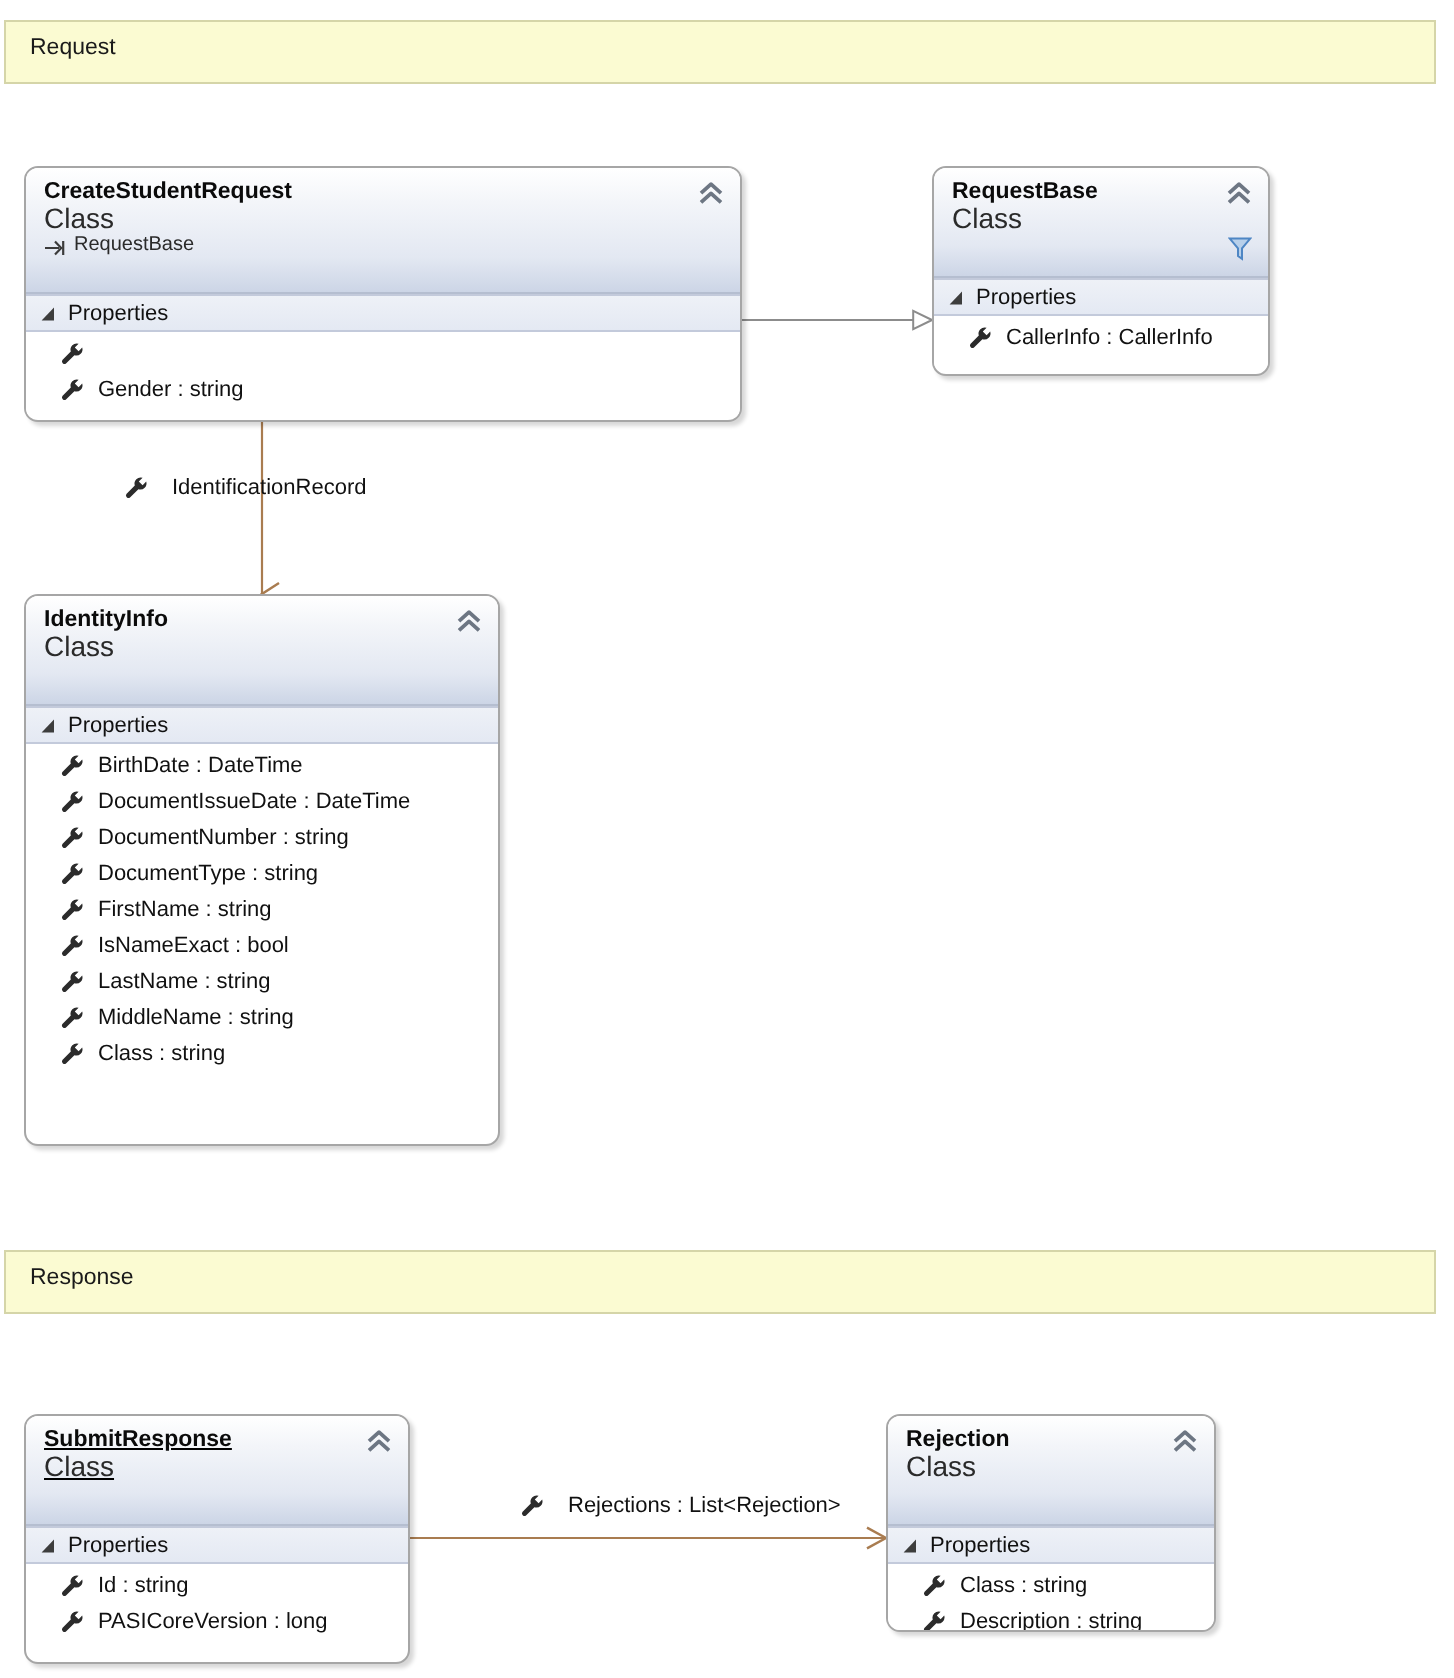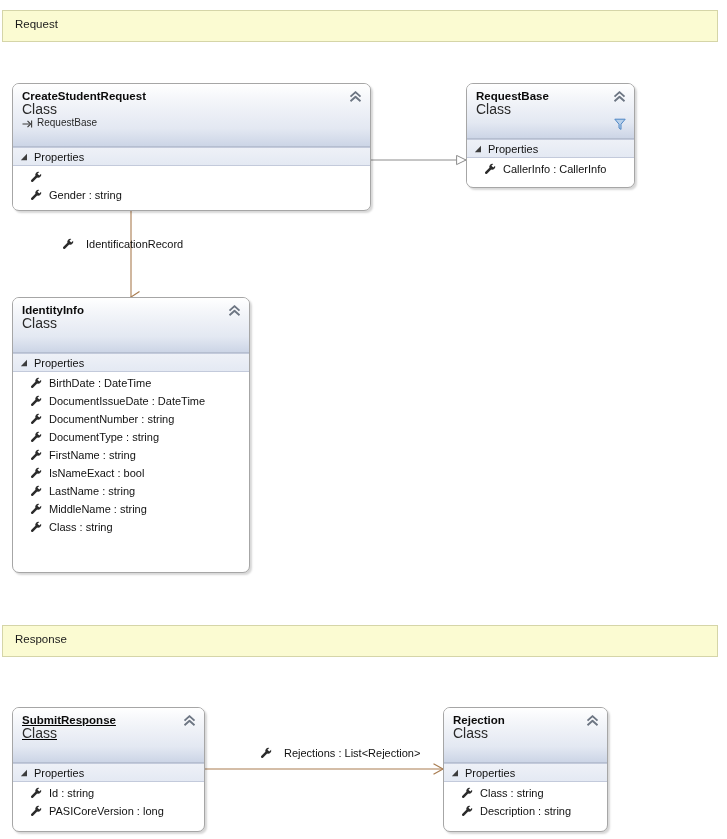--- a/index.html
+++ b/index.html
@@ -372,21 +372,21 @@
   </div>
 </div>
 
 <div class="assoc-label" style="left:260px; top:747px;">
   <svg class="wrench" viewBox="0 0 12 12">
     <path d="M9.3,0.9 a3.1,3.1 0 0 0 -3.9,3.9 L1.2,9 a1.3,1.3 0 0 0 1.8,1.8 l4.2,-4.2 a3.1,3.1 0 0 0 3.9,-3.9 L9.3,4.6 L7.4,2.7 Z" fill="#2b2b2b"></path>
   </svg>
   <span>Rejections : List&lt;Rejection&gt;</span>
 </div>
 
-<div class="classbox" style="left:443px; top:707px; width:165px; height:125px;">
+<div class="classbox" style="left:443px; top:707px; width:165px; height:109px;">
   <div class="cb-header" style="height:55px;">
     <div class="cb-title">Rejection</div>
     <div class="cb-stereo">Class</div>
     <svg class="chevron" viewBox="0 0 13 12">
       <path d="M1.5,5.6 L6.5,1.1 L11.5,5.6" stroke="#6d7683" stroke-width="1.9" fill="none" stroke-linejoin="round"></path>
       <path d="M1.5,10.2 L6.5,5.7 L11.5,10.2" stroke="#6d7683" stroke-width="1.9" fill="none" stroke-linejoin="round"></path>
     </svg>
   </div>
 
   <div class="compartment-head">

